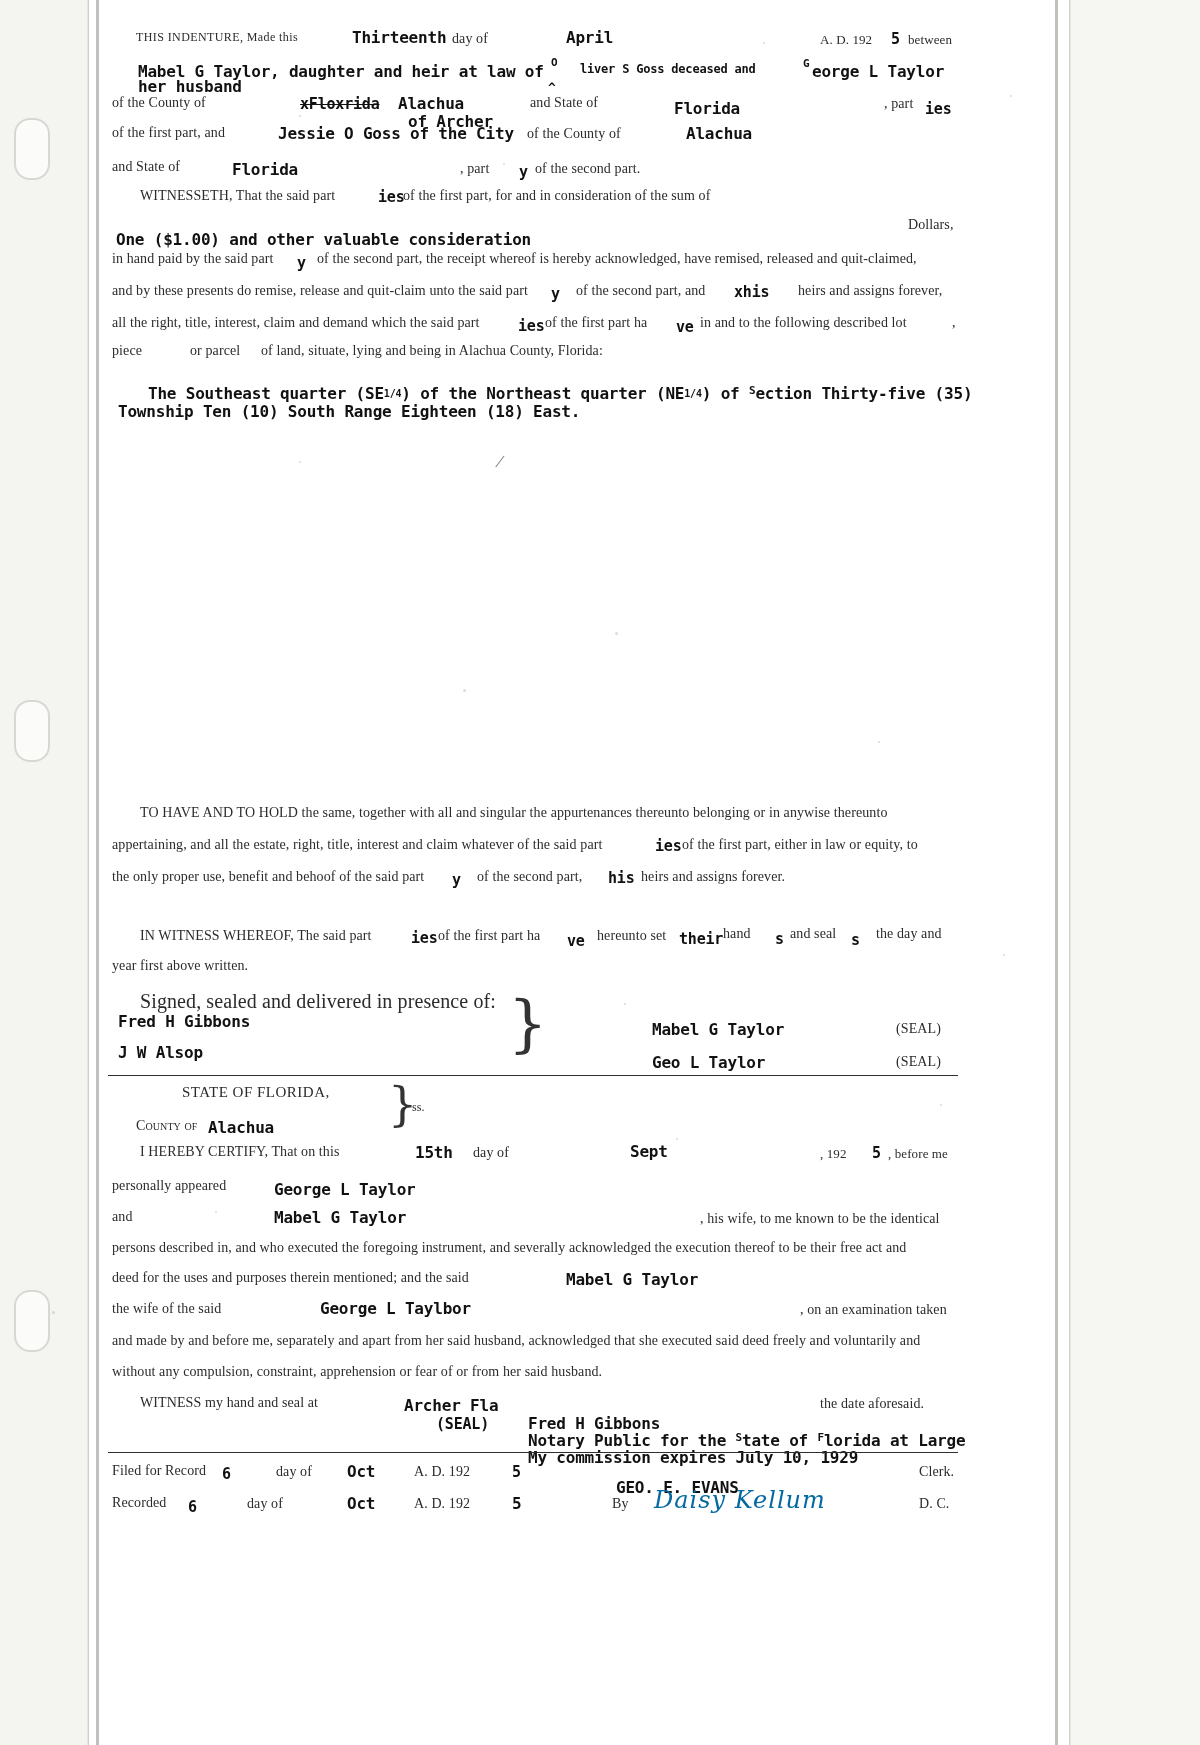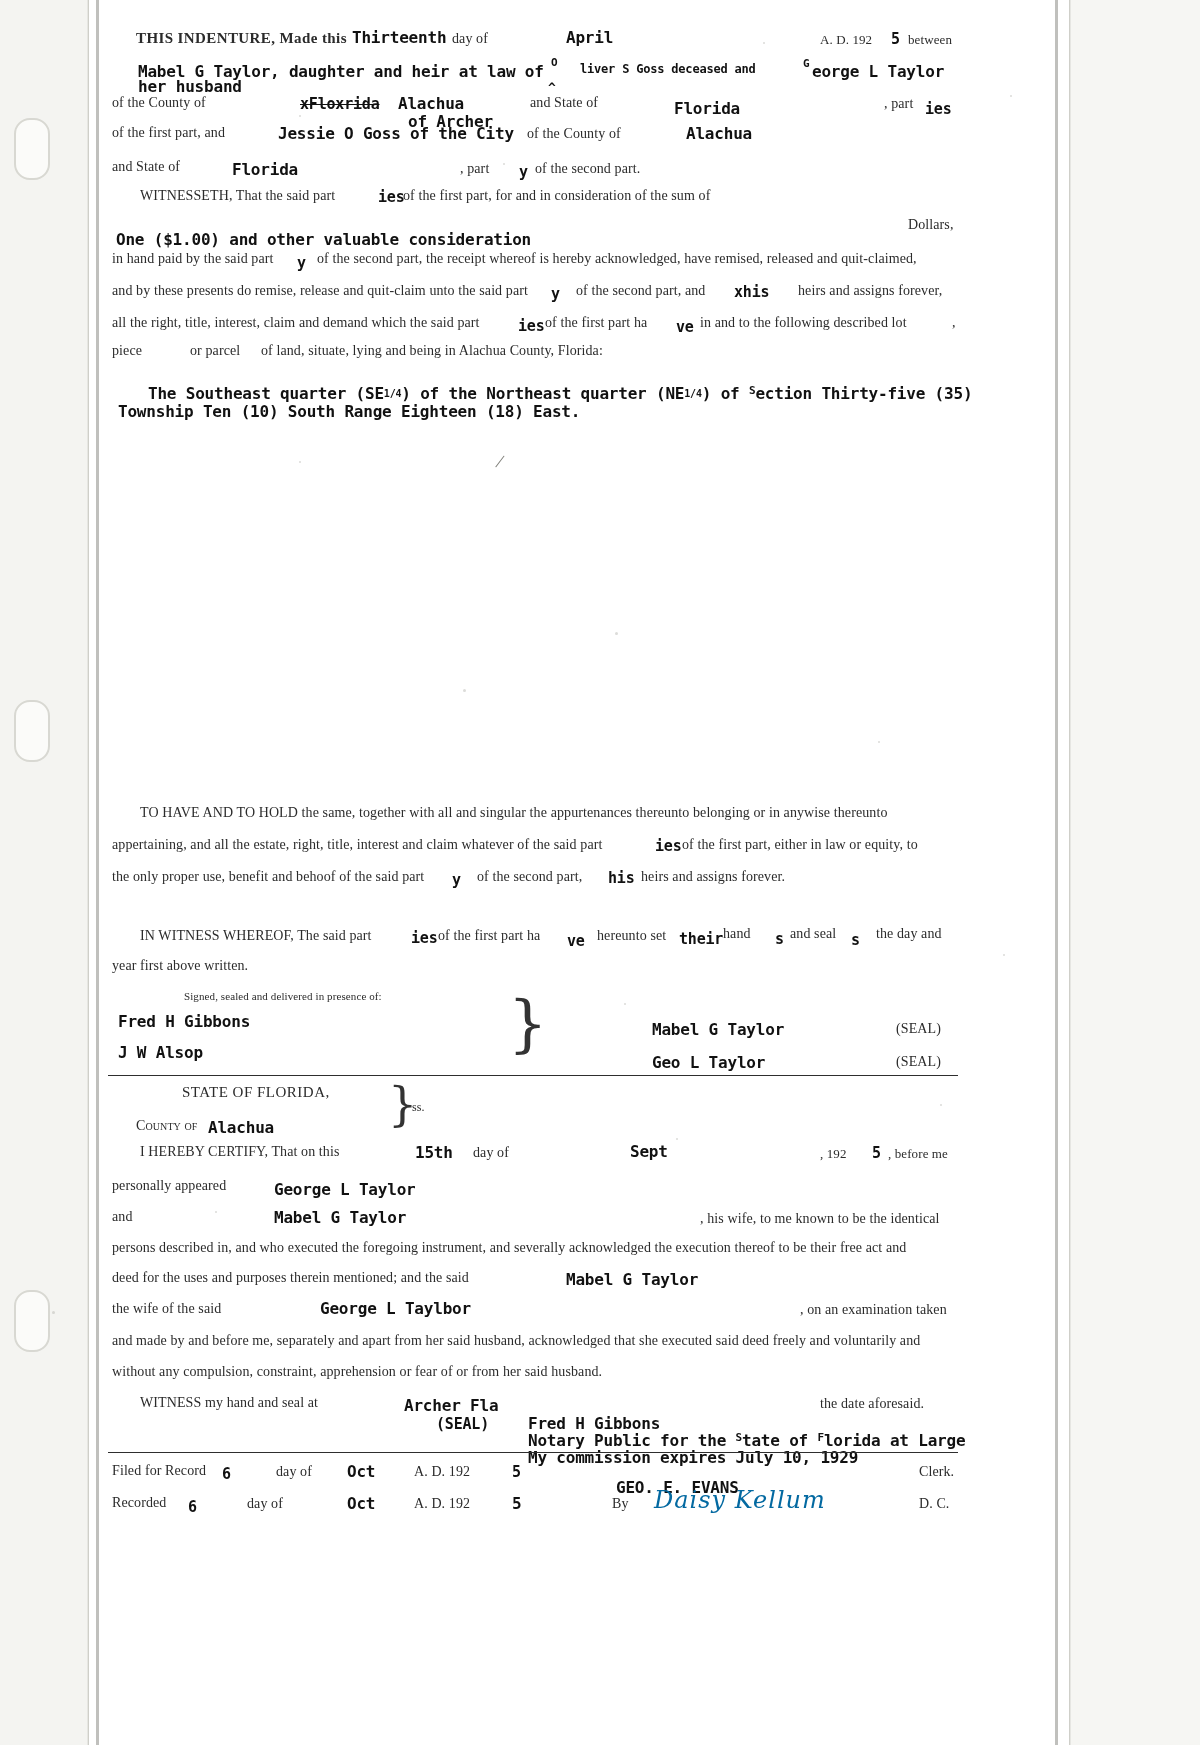--- a/index.html
+++ b/index.html
@@ -130,21 +130,21 @@
   <div class="punch" style="top:700px"></div>
   <div class="punch" style="top:1290px"></div>
 
   <div id="paper"></div>
 
   <div class="edge-line l"></div>
   <div class="edge-line r"></div>
   <div class="edge-dark l"></div>
   <div class="edge-dark r"></div>
 
-  <div class="pr" style="left:136px; top:30px; font-size:15px; letter-spacing:.4px;font-weight:bold;">THIS INDENTURE, Made this</div>
+  <div class="pr" style="left:136px; top:30px; font-size:12px; letter-spacing:.4px;">THIS INDENTURE, Made this</div>
   <div class="tw" style="left:352px; top:28px; font-size:16px;">Thirteenth</div>
   <div class="pr" style="left:452px; top:31px; font-size:14px;">day of</div>
   <div class="tw" style="left:566px; top:28px; font-size:16px;">April</div>
   <div class="pr" style="left:820px; top:32px; font-size:13px;">A. D. 192</div>
   <div class="tw" style="left:891px; top:30px; font-size:15px;">5</div>
   <div class="pr" style="left:908px; top:32px; font-size:13px;">between</div>
 
   <div class="tw" style="left:138px; top:62px; font-size:16px;">Mabel G Taylor, daughter and heir at law of</div>
   <div class="tw" style="left:551px; top:56px; font-size:11px;">O</div>
   <div class="tw" style="left:580px; top:62px; font-size:12px;">liver S Goss deceased and</div>
@@ -224,21 +224,21 @@
   <div class="tw" style="left:567px; top:932px; font-size:15px;">ve</div>
   <div class="pr" style="left:597px; top:928px; font-size:14px;">hereunto set</div>
   <div class="tw" style="left:679px; top:930px; font-size:15px;">their</div>
   <div class="pr" style="left:723px; top:926px; font-size:14px;">hand</div>
   <div class="tw" style="left:775px; top:930px; font-size:15px;">s</div>
   <div class="pr" style="left:790px; top:926px; font-size:14px;">and seal</div>
   <div class="tw" style="left:851px; top:931px; font-size:15px;">s</div>
   <div class="pr" style="left:876px; top:926px; font-size:14px;">the day and</div>
   <div class="pr" style="left:112px; top:958px; font-size:14px;">year first above written.</div>
 
-  <div class="pr" style="left:140px; top:990px; font-size:11px;margin-left:44px;">Signed, sealed and delivered in presence of:</div>
+  <div class="pr" style="left:140px; top:990px; font-size:20px;">Signed, sealed and delivered in presence of:</div>
   <div class="tw" style="left:118px; top:1012px; font-size:16px;">Fred H Gibbons</div>
   <div class="tw" style="left:118px; top:1043px; font-size:16px;">J W Alsop</div>
 
   <div class="brace" style="left:508px; top:993px; font-size:62px;">}</div>
 
   <div class="tw" style="left:652px; top:1020px; font-size:16px;">Mabel G Taylor</div>
   <div class="pr" style="left:896px; top:1021px; font-size:14px;">(SEAL)</div>
   <div class="tw" style="left:652px; top:1053px; font-size:16px;">Geo L Taylor</div>
   <div class="pr" style="left:896px; top:1054px; font-size:14px;">(SEAL)</div>
 

